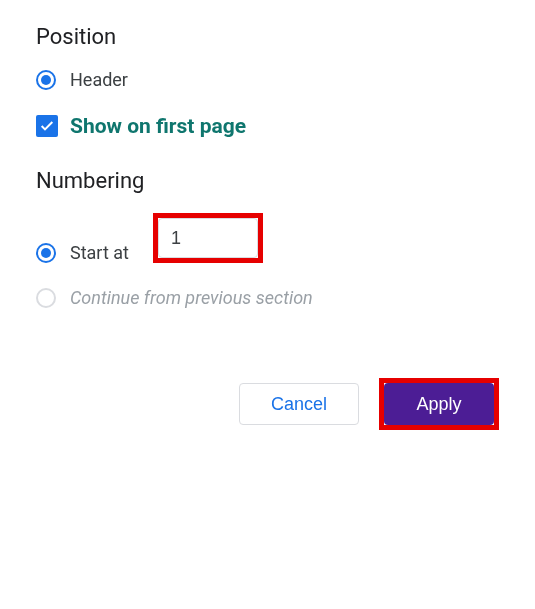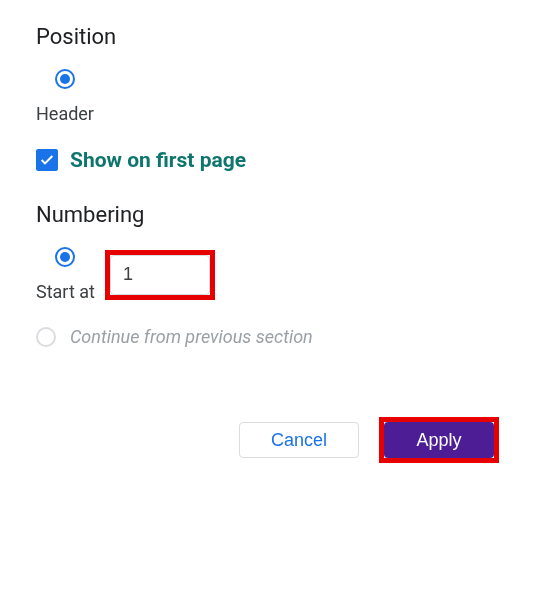--- a/index.html
+++ b/index.html
@@ -52,21 +52,20 @@
     .radio-row {
       display: flex;
       gap: 80px;
       margin-bottom: 24px;
     }
     .radio-option {
       display: flex;
       align-items: center;
       gap: 14px;
       cursor: pointer;
-      flex-direction: column;
     }
     .radio-circle {
       width: 20px;
       height: 20px;
       border-radius: 50%;
       border: 2px solid #5f6368;
       display: flex;
       align-items: center;
       justify-content: center;
       flex-shrink: 0;
@@ -116,22 +115,22 @@
       stroke-width: 3;
       fill: none;
     }
     .checkbox-label {
       font-size: 21px;
       color: #0f766e;
       font-weight: bold;
     }
     .numbering-row {
       display: flex;
-      align-items: center;
-      gap: 10px;
+      align-items: flex-end;
+      gap: 24px;
       margin-bottom: 24px;
     }
     .input-wrap {
       border: 5px solid #e60000;
       padding: 0;
       display: inline-block;
     }
     .number-input {
       width: 100px;
       height: 40px;
@@ -149,21 +148,21 @@
       gap: 14px;
       margin-bottom: 70px;
     }
     .button-row {
       display: flex;
       justify-content: flex-end;
       gap: 20px;
       align-items: center;
     }
     .btn {
-      height: 36px;
+      height: 42px;
       padding: 0 28px;
       border-radius: 4px;
       font-size: 18px;
       font-weight: 500;
       cursor: pointer;
       display: flex;
       align-items: center;
       justify-content: center;
       min-width: 120px;
     }

